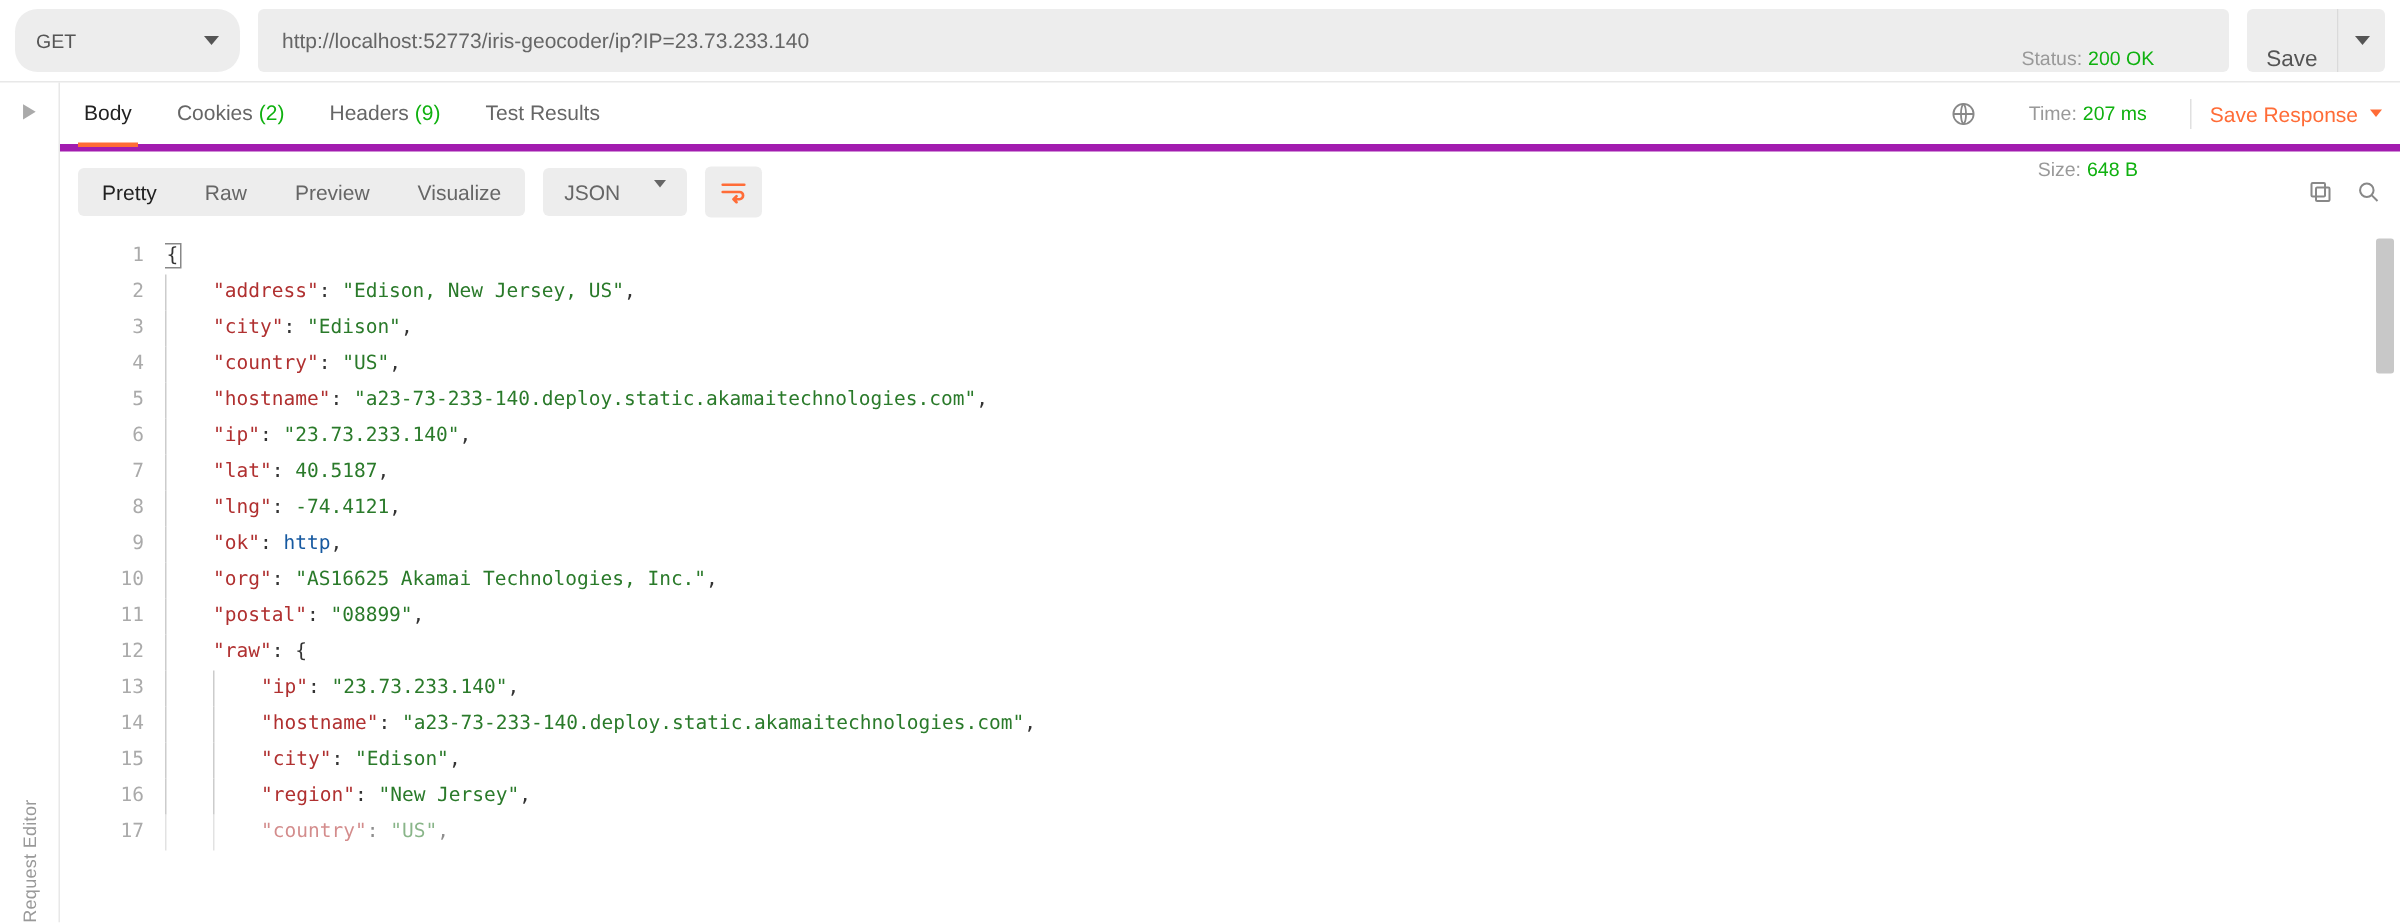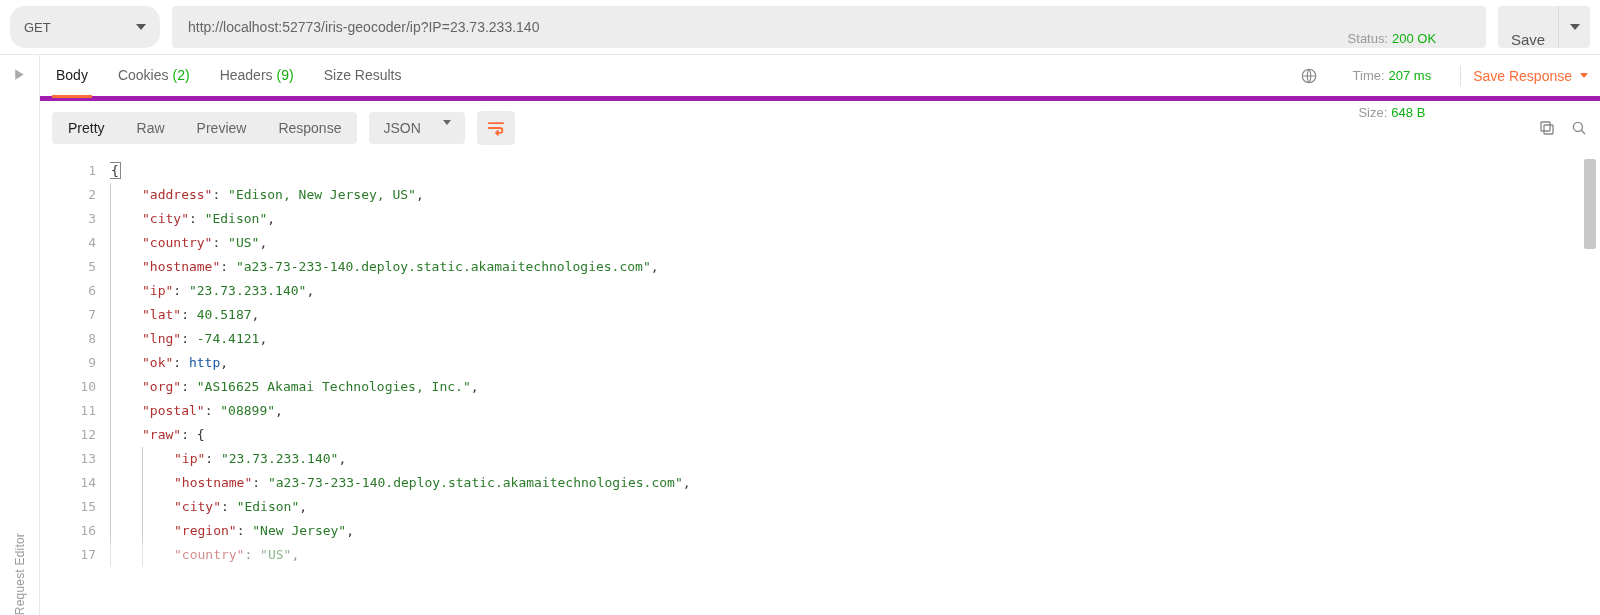--- a/index.html
+++ b/index.html
@@ -90,21 +90,21 @@
     <div class="vertical-label">Request Editor</div>
   </div>
 
   <div class="content-col">
 
     <div class="tab-row">
       <div class="tabs">
         <div class="tab active"><span>Body</span></div>
         <div class="tab"><span>Cookies</span><span class="count">(2)</span></div>
         <div class="tab"><span>Headers</span><span class="count">(9)</span></div>
-        <div class="tab"><span>Size Results</span></div>
+        <div class="tab"><span>Test Results</span></div>
       </div>
       <div class="tab-spacer"></div>
       <div class="globe">
         <svg width="18" height="18" viewBox="0 0 24 24" fill="none" stroke="currentColor" stroke-width="1.6">
             <circle cx="12" cy="12" r="9"></circle>
             <path d="M3 12h18M12 3c3 3 3 15 0 18M12 3c-3 3-3 15 0 18"></path>
           </svg>
       </div>
       <div class="status-block">
         <span><span>Status:</span><span class="val-green">200 OK</span></span>
@@ -116,21 +116,21 @@
         <span>Save Response</span>
         <span class="caret-down-sm"></span>
       </div>
     </div>
 
     <div class="toolbar-row">
       <div class="seg-group">
         <div class="seg-btn active"><span>Pretty</span></div>
         <div class="seg-btn"><span>Raw</span></div>
         <div class="seg-btn"><span>Preview</span></div>
-        <div class="seg-btn"><span>Response</span></div>
+        <div class="seg-btn"><span>Visualize</span></div>
       </div>
       <div class="format-select">
         <span>JSON</span>
         <span class="caret-down-sm"></span>
       </div>
       <div class="wrap-btn">
         <svg width="20" height="16" viewBox="0 0 24 20" fill="none" stroke="#ff6c37" stroke-width="2.2" stroke-linecap="round">
             <path d="M3 4h18M3 10h14a3 3 0 010 6h-5m0 0l2.5-2.5M12 16l2.5 2.5"></path>
           </svg>
       </div>

